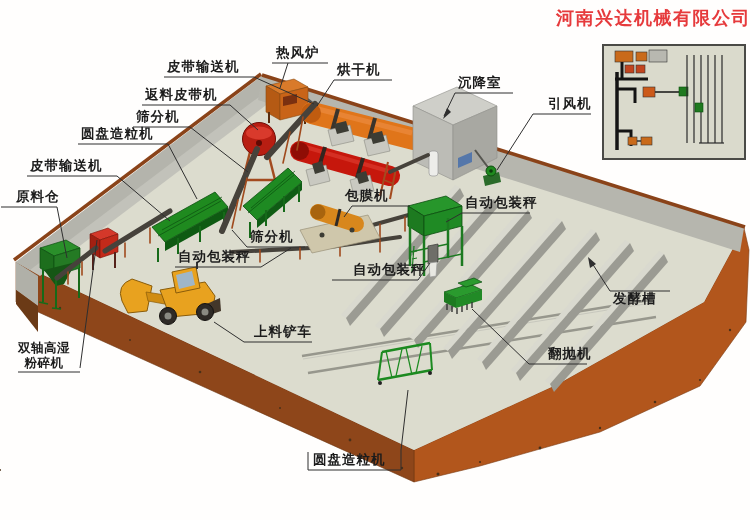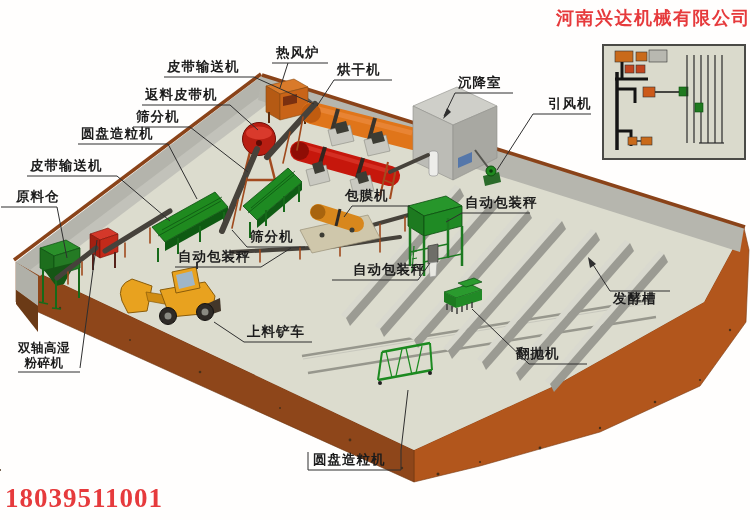--- a/index.html
+++ b/index.html
@@ -356,35 +356,34 @@
       <line x1="96" y1="98" x2="121" y2="98"></line>
     </g>
     <rect x="92" y="58" width="8" height="9" fill="#1f7a1f" stroke="#0c4f10" stroke-width="0.6"></rect>
     <rect x="25" y="92" width="9" height="8" fill="#c96a1a" stroke="#333" stroke-width="0.6"></rect>
     <rect x="38" y="92" width="11" height="8" fill="#c96a1a" stroke="#333" stroke-width="0.6"></rect>
     <line x1="34" y1="96" x2="38" y2="96" stroke="#333" stroke-width="1.5"></line>
   </g>
 </svg>
 
   <div class="company">河南兴达机械有限公司</div>
-  <div class="phone">18039511001</div>
 
   <div class="lbl" style="left:167px;top:60px">皮带输送机</div>
   <div class="lbl" style="left:145px;top:88px">返料皮带机</div>
   <div class="lbl" style="left:136px;top:110px">筛分机</div>
   <div class="lbl" style="left:81px;top:127px">圆盘造粒机</div>
   <div class="lbl" style="left:30px;top:159px">皮带输送机</div>
   <div class="lbl" style="left:16px;top:190px">原料仓</div>
   <div class="lbl" style="left:276px;top:46px">热风炉</div>
   <div class="lbl" style="left:337px;top:63px">烘干机</div>
   <div class="lbl" style="left:458px;top:76px">沉降室</div>
   <div class="lbl" style="left:548px;top:97px">引风机</div>
   <div class="lbl" style="left:345px;top:189px">包膜机</div>
   <div class="lbl" style="left:465px;top:196px">自动包装秤</div>
   <div class="lbl" style="left:250px;top:230px">筛分机</div>
   <div class="lbl" style="left:178px;top:250px">自动包装秤</div>
   <div class="lbl" style="left:353px;top:263px">自动包装秤</div>
   <div class="lbl" style="left:613px;top:292px">发酵槽</div>
-  <div class="lbl" style="left:247px;top:325px">上料铲车</div>
+  <div class="lbl" style="left:254px;top:325px">上料铲车</div>
   <div class="lbl2" style="left:8px;top:341px"><span>双轴高湿</span><br><span>粉碎机</span></div>
-  <div class="lbl" style="left:516px;top:347px">翻抛机</div>
+  <div class="lbl" style="left:548px;top:347px">翻抛机</div>
   <div class="lbl" style="left:313px;top:453px">圆盘造粒机</div>
 </div>
 
 </body></html>

